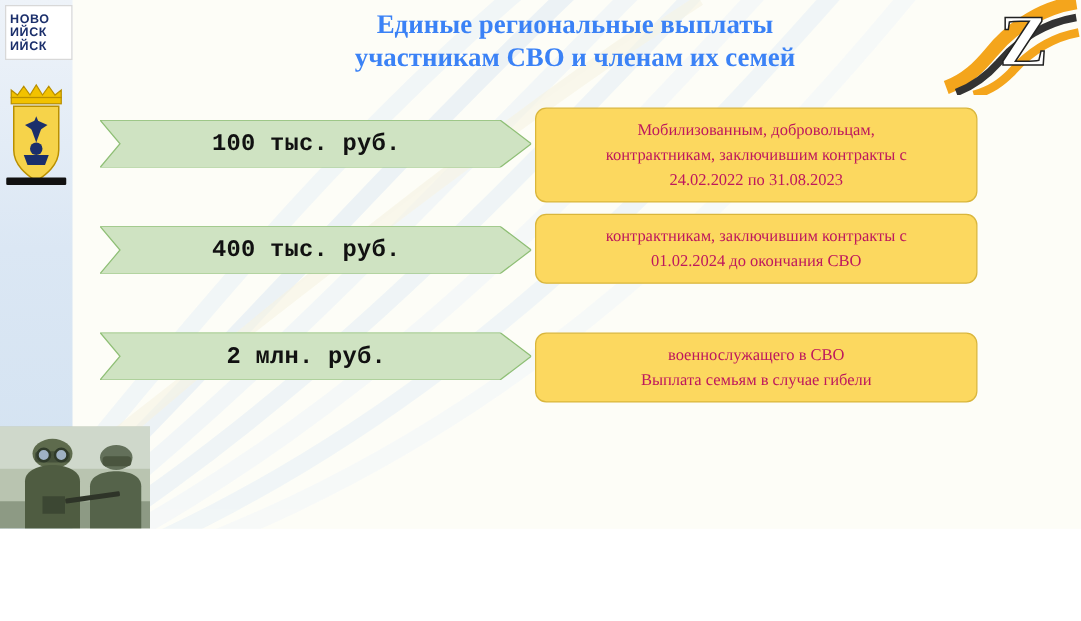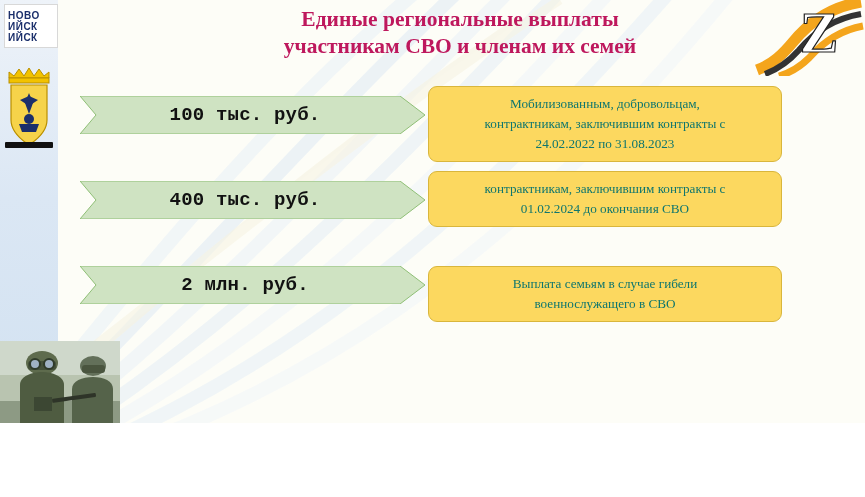--- a/index.html
+++ b/index.html
@@ -90,21 +90,21 @@
   }
 
   
   .title {
     position: absolute;
     left: 180px;
     top: 6px;
     width: 560px;
     text-align: center;
     z-index: 4;
-    color: #be185d;
+    color: #3b82f6;
     font-family: "Liberation Serif", serif;
     font-weight: bold;
     font-size: 21.5px;
     line-height: 27px;
   }
   .title .line { display: block; }
 
   
   .rows {
     position: absolute;
@@ -151,21 +151,21 @@
     width: 354px;
     box-sizing: border-box;
     background: #fcd85f;
     border: 1px solid #d9b63c;
     border-radius: 9px;
     padding: 7px 10px;
     text-align: center;
     font-family: "Liberation Serif", serif;
     font-size: 13.2px;
     line-height: 20px;
-    color: #0f766e;
+    color: #be185d;
   }
   .note-3line { top: 4px; }
   .note-2line { top: 14px; }
 </style>
 </head>
 <body>
 
 <div class="slide">
 
   <svg class="bg-arcs" viewBox="0 0 865 497" preserveAspectRatio="none">
@@ -254,22 +254,22 @@
     </div>
 
     <div class="row">
       <div class="arrow">
         <svg class="arrow-bg" viewBox="0 0 345 38" preserveAspectRatio="none">
           <path d="M0,0 L320,0 L345,19 L320,38 L0,38 L16,19 Z" fill="#cfe3c2" stroke="#8fbf76" stroke-width="1"></path>
         </svg>
         <div class="arrow-text">2 млн. руб.</div>
       </div>
       <div class="note note-2line">
+        <div>военнослужащего в СВО</div>
         <div>Выплата семьям в случае гибели</div>
-        <div>военнослужащего в СВО</div>
       </div>
     </div>
 
   </div>
 
   <div class="photo">
     <svg viewBox="0 0 120 82" width="120" height="82" preserveAspectRatio="none">
       <rect x="0" y="0" width="120" height="82" fill="#b9c4b0"></rect>
       <rect x="0" y="0" width="120" height="34" fill="#cfd8cb"></rect>
       <rect x="0" y="60" width="120" height="22" fill="#8d9a84"></rect>

